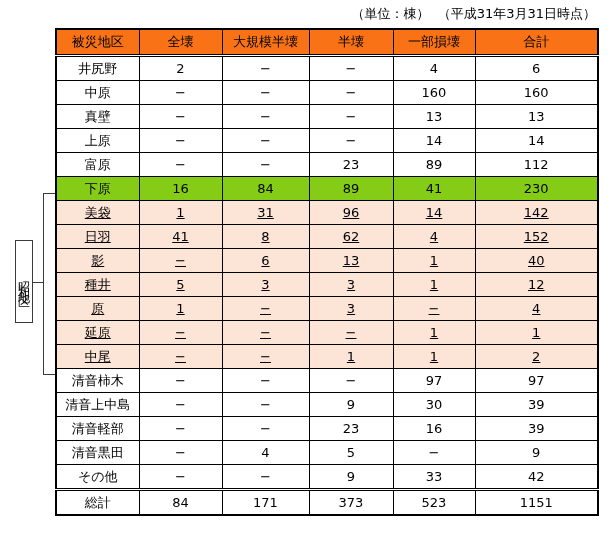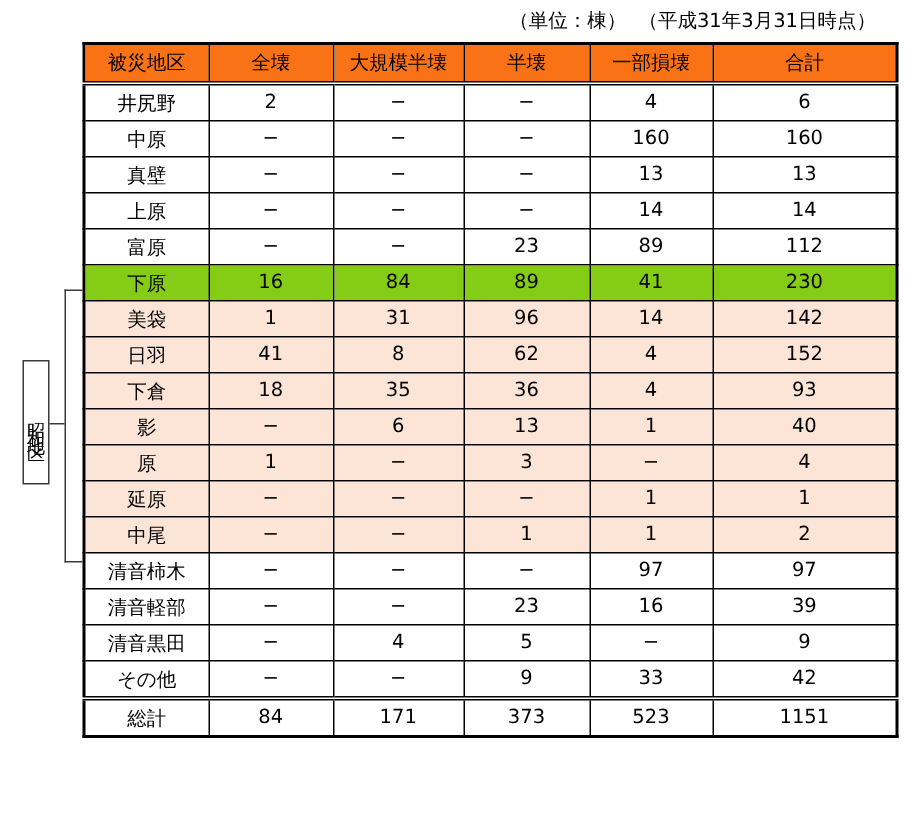--- a/index.html
+++ b/index.html
@@ -12,21 +12,21 @@
   .page {
     position: relative;
     width: 612px;
     height: 545px;
     background: #ffffff;
     overflow: hidden;
   }
   .note {
     position: absolute;
     top: 5px;
-    right: 28px;
+    right: 16px;
     font-size: 13px;
     white-space: nowrap;
     color: #000;
   }
   .note span { margin-left: 4px; }
 
   table.damage {
     position: absolute;
     left: 55px;
     top: 28px;
@@ -45,21 +45,21 @@
     height: 23px;
     overflow: hidden;
     white-space: nowrap;
   }
   table.damage th {
     background: #f97316;
     height: 24px;
     border-bottom: 3px double #000;
   }
   tr.bg-yellow td { background: #84cc16; }
-  tr.bg-pink td   { background: #fce4d6; }
+  tr.bg-pink td   { background: #fce4d6; text-decoration: underline; }
   tr.row-total td { border-top: 3px double #000; }
 
   
   .group-bracket {
     position: absolute;
     left: 43px;
     top: 193px;
     width: 11px;
     height: 180px;
     border-top: 1px solid #3a3a3a;
@@ -182,36 +182,36 @@
       </tr>
       <tr class="bg-pink">
         <td>日羽</td>
         <td>41</td>
         <td>8</td>
         <td>62</td>
         <td>4</td>
         <td>152</td>
       </tr>
       <tr class="bg-pink">
-        <td>下倉</td>
-        <td>18</td>
-        <td>35</td>
-        <td>36</td>
-        <td>4</td>
-        <td>93</td>
-      </tr>
-      <tr class="bg-pink">
         <td>影</td>
         <td>−</td>
         <td>6</td>
         <td>13</td>
         <td>1</td>
         <td>40</td>
       </tr>
       <tr class="bg-pink">
+        <td>種井</td>
+        <td>5</td>
+        <td>3</td>
+        <td>3</td>
+        <td>1</td>
+        <td>12</td>
+      </tr>
+      <tr class="bg-pink">
         <td>原</td>
         <td>1</td>
         <td>−</td>
         <td>3</td>
         <td>−</td>
         <td>4</td>
       </tr>
       <tr class="bg-pink">
         <td>延原</td>
         <td>−</td>
@@ -228,20 +228,28 @@
         <td>1</td>
         <td>2</td>
       </tr>
       <tr>
         <td>清音柿木</td>
         <td>−</td>
         <td>−</td>
         <td>−</td>
         <td>97</td>
         <td>97</td>
+      </tr>
+      <tr>
+        <td>清音上中島</td>
+        <td>−</td>
+        <td>−</td>
+        <td>9</td>
+        <td>30</td>
+        <td>39</td>
       </tr>
       <tr>
         <td>清音軽部</td>
         <td>−</td>
         <td>−</td>
         <td>23</td>
         <td>16</td>
         <td>39</td>
       </tr>
       <tr>

